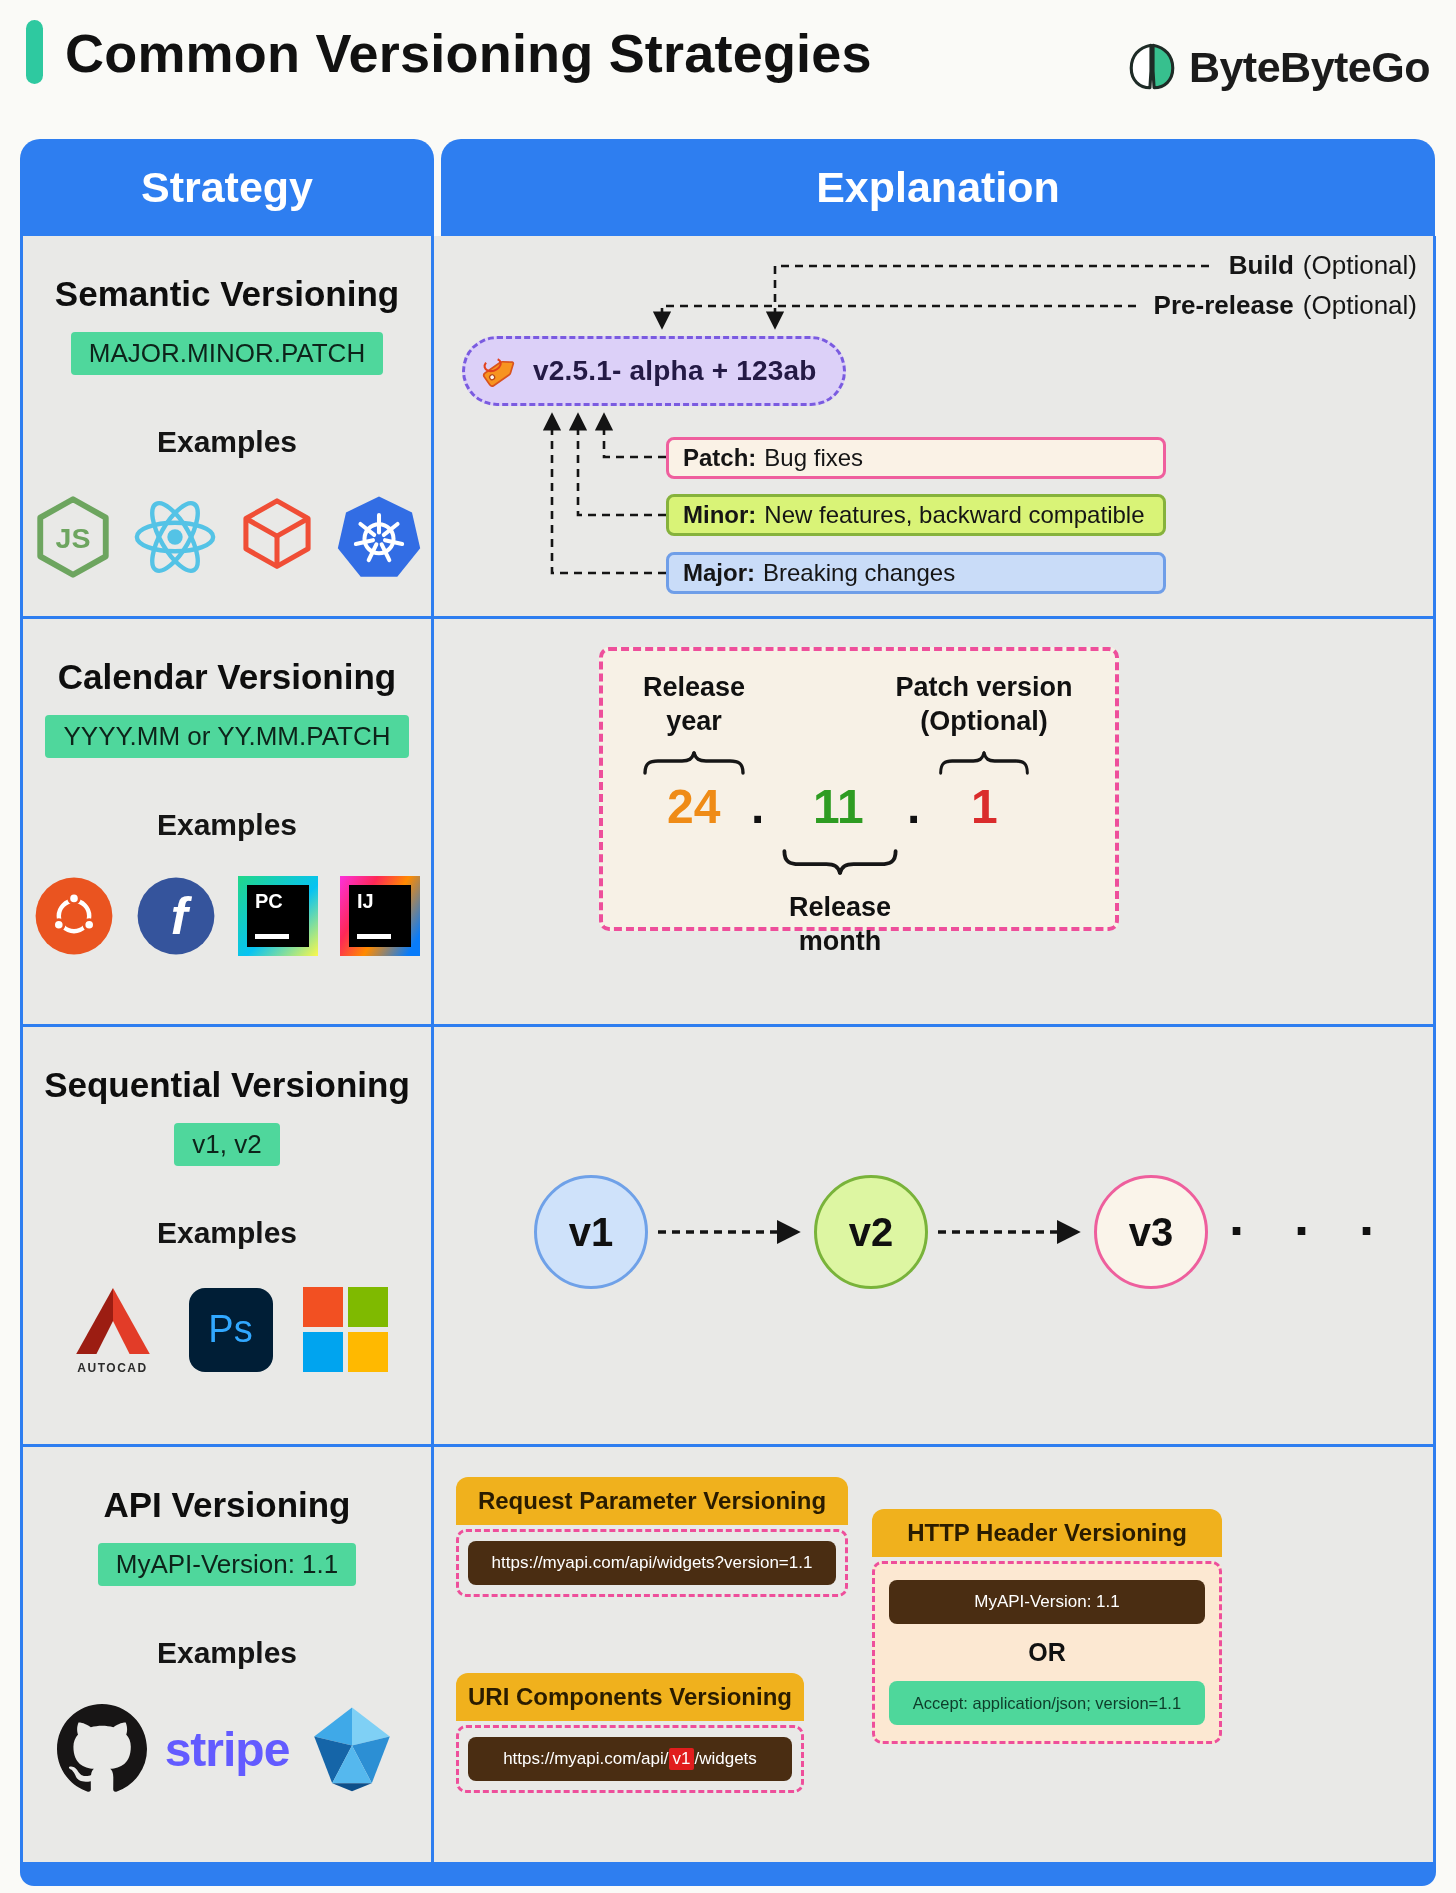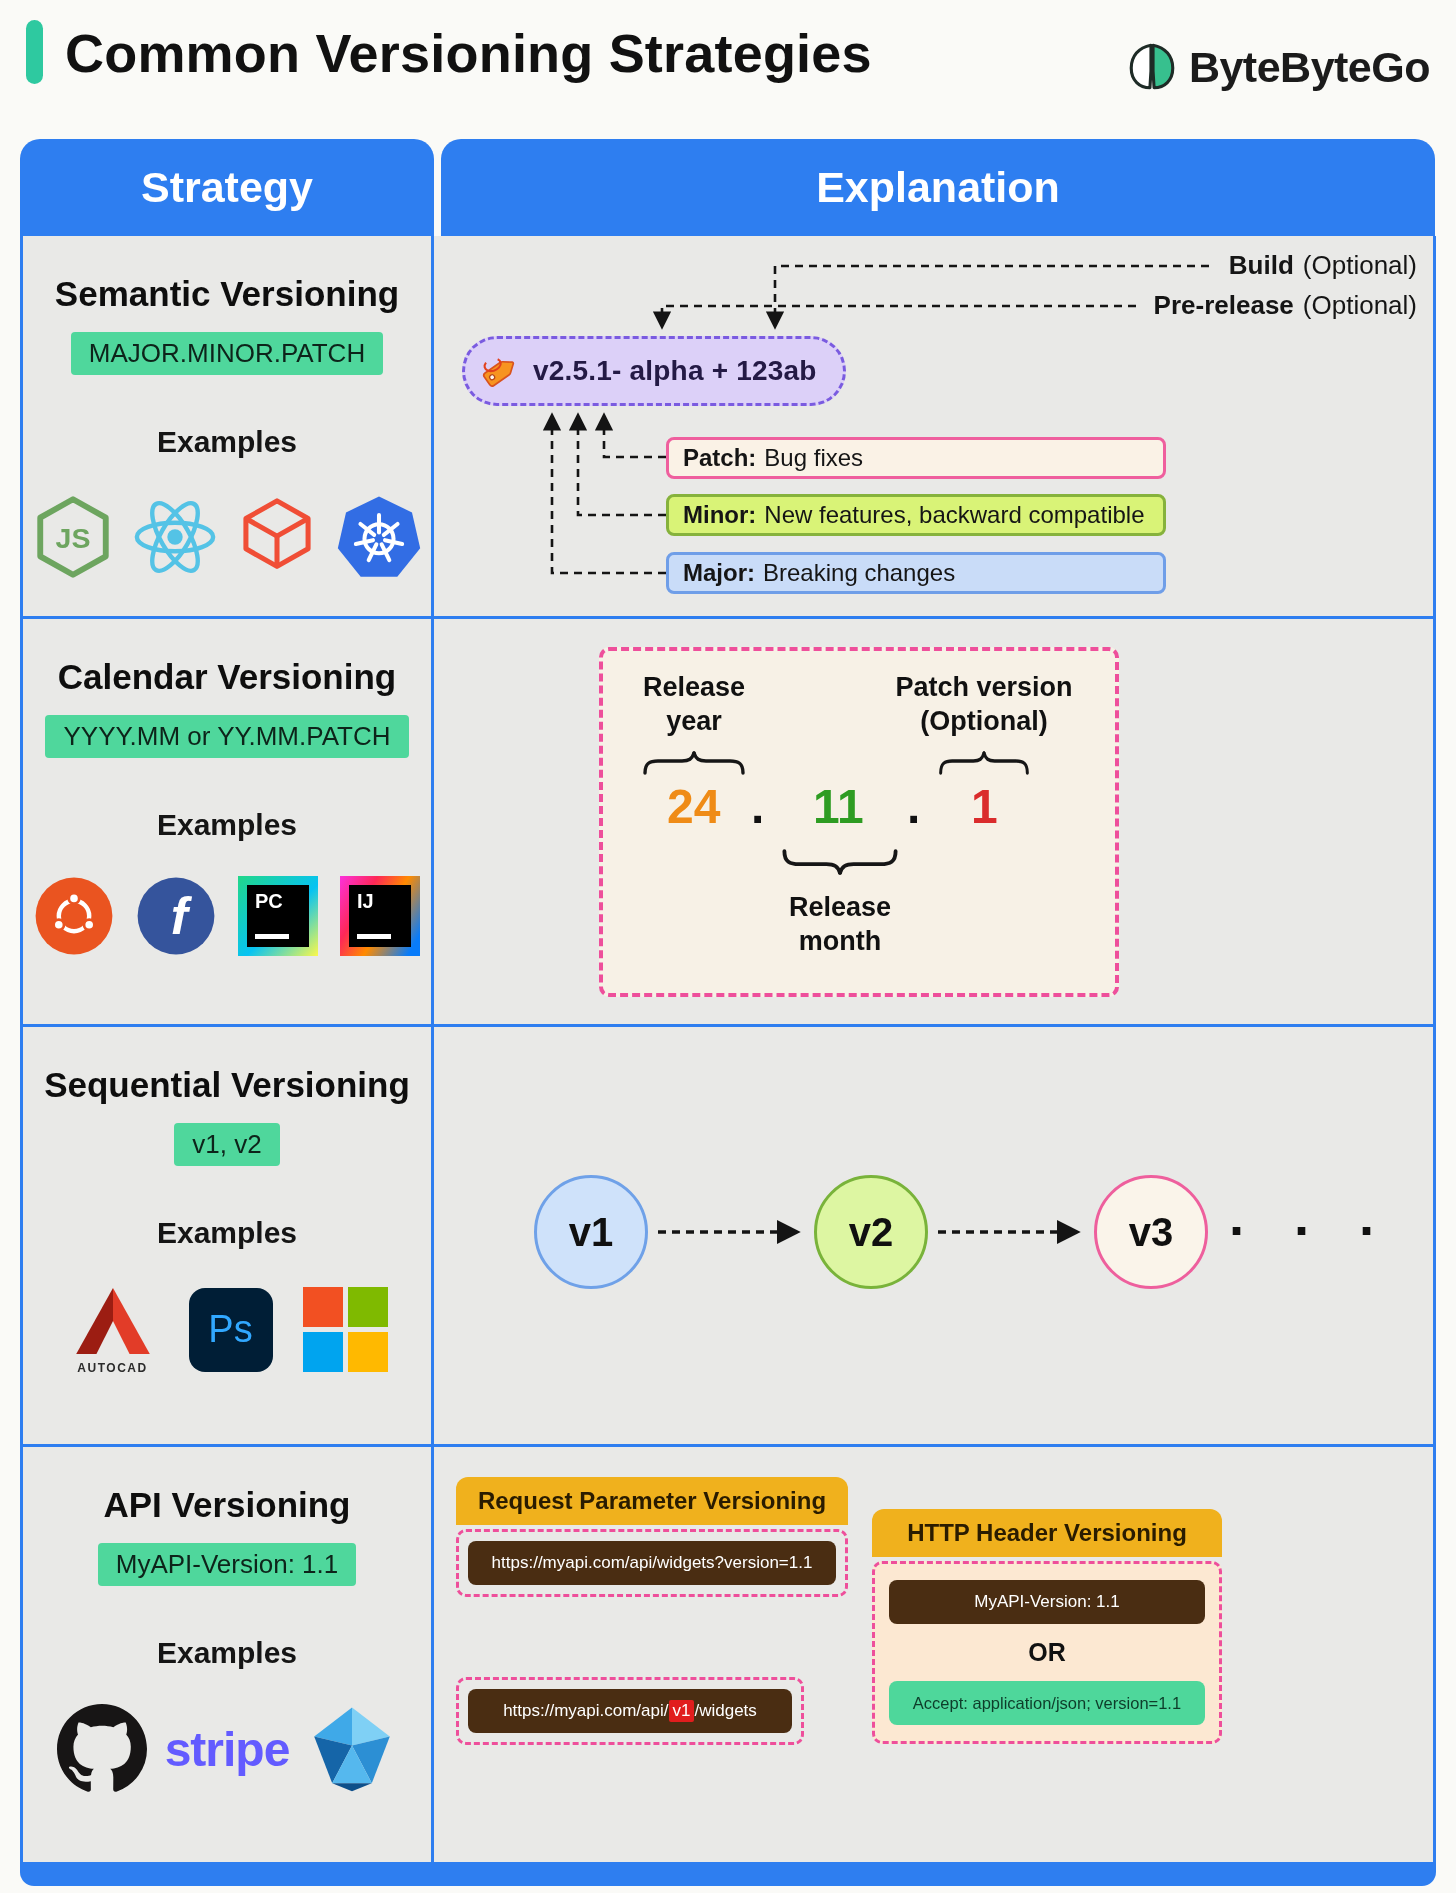--- a/index.html
+++ b/index.html
@@ -82,21 +82,21 @@
       background:var(--purplef,#dcd0f8);border:3.5px dashed var(--purpleb,#7a5be0);
       display:flex;align-items:center;padding:0 16px;gap:12px}
   .version-pill span{font-size:28px;font-weight:bold;color:#241a45;letter-spacing:.2px}
   .vbox{position:absolute;left:232px;width:500px;height:42px;border-radius:8px;
         display:flex;align-items:center;padding:12px 14px;gap:8px;font-size:24px}
   .vbox-patch{top:201px;background:var(--patchbg,#faf2e6);border:3px solid var(--patchbd,#ef5f9e)}
   .vbox-minor{top:258px;background:var(--minorbg,#d9f377);border:3px solid var(--minorbd,#86b23c)}
   .vbox-major{top:316px;background:var(--majorbg,#c9dcf8);border:3px solid var(--majorbd,#6f9ee8)}
 
   
-  .cal-box{position:absolute;left:165px;top:28px;width:520px;height:350px;border-radius:10px;
+  .cal-box{position:absolute;left:165px;top:28px;width:520px;height:284px;border-radius:10px;
       background:var(--cream,#f7f1e6);border:4px dashed var(--pink,#ee4f9b)}
   .cal-label{position:absolute;font-size:27px;font-weight:bold;text-align:center;line-height:1.25;color:#111}
   .cal-year{left:16px;top:20px;width:150px}
   .cal-patchv{left:276px;top:20px;width:210px}
   .cal-month{left:157px;top:240px;width:160px}
   .brace{position:absolute}
   .brace path{fill:none;stroke:#161616;stroke-width:3.4;stroke-linecap:round}
   .cal-num{position:absolute;top:128px;font-size:48px;font-weight:bold}
   .cal-dot{position:absolute;top:128px;font-size:48px;font-weight:bold;color:#111}
   .n-year{left:64px;color:var(--orange,#ef8b16)}
@@ -356,20 +356,21 @@
         </div>
       </div>
       <div class="cr">
         <div class="api-card card-a">
           <div class="gold-hdr">Request Parameter Versioning</div>
           <div class="dash-box">
             <div class="brown-box">https://myapi.com/api/widgets?version=1.1</div>
           </div>
         </div>
         <div class="api-card card-b">
+          <div class="gold-hdr">URI Components Versioning</div>
           <div class="dash-box">
             <div class="brown-box">
                 <span>https://myapi.com/api/</span>
                 <span class="hl-red">v1</span>
                 <span>/widgets</span>
               </div>
           </div>
         </div>
         <div class="api-card card-c">
           <div class="gold-hdr">HTTP Header Versioning</div>

